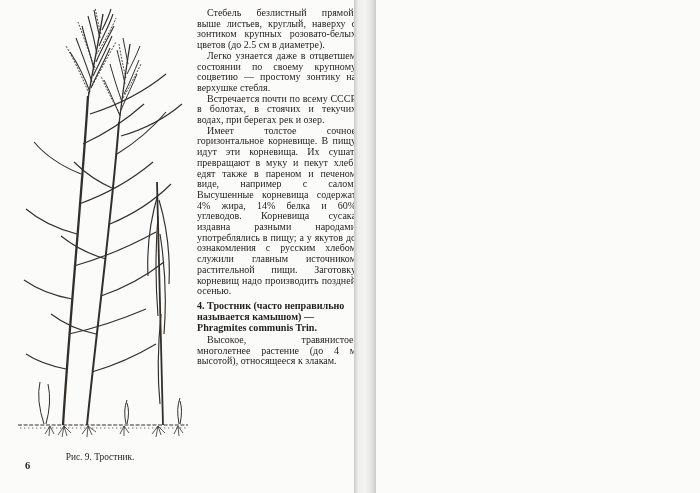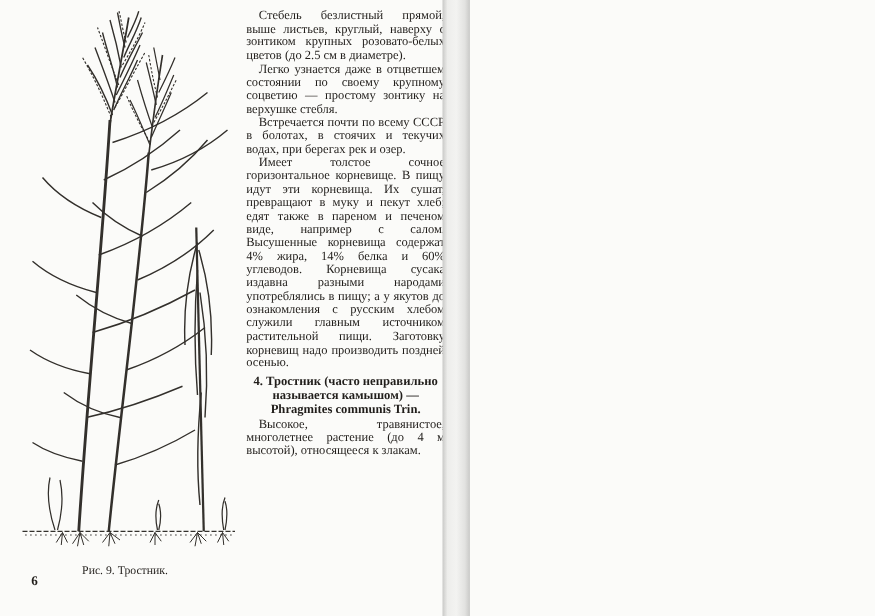--- a/index.html
+++ b/index.html
@@ -16,21 +16,21 @@
     position:absolute; top:0; bottom:0; left:354px; width:22px;
     background:linear-gradient(to right,#c9c9c7 0px,#ededeb 4px,#f3f3f1 11px,#e2e2e0 18px,#cfcfcd 21px);
   }
   
   .left-col {
     position:absolute; left:197px; top:8px; width:159px; height:478px;
     font-size:10px; line-height:10.7px; text-align:justify; overflow:hidden;
   }
   .left-col p { margin:0; text-indent:10px; }
   .species-heading {
-    font-size:10.1px; font-weight:bold; text-align:center;
+    font-size:10.1px; font-weight:bold; text-align:left;
     margin:3px 0 2px 0; line-height:11px;
   }
   .fig-caption {
     position:absolute; left:2px; top:452px; width:196px;
     font-size:9.4px; text-align:center;
   }
   .pagenum { position:absolute; font-size:10.5px; font-weight:bold; }
   .pagenum-left  { left:25px;  top:460px; }
   .illustration { position:absolute; left:6px; top:4px; }
   svg .ln { fill:none; stroke:#33302c; }

